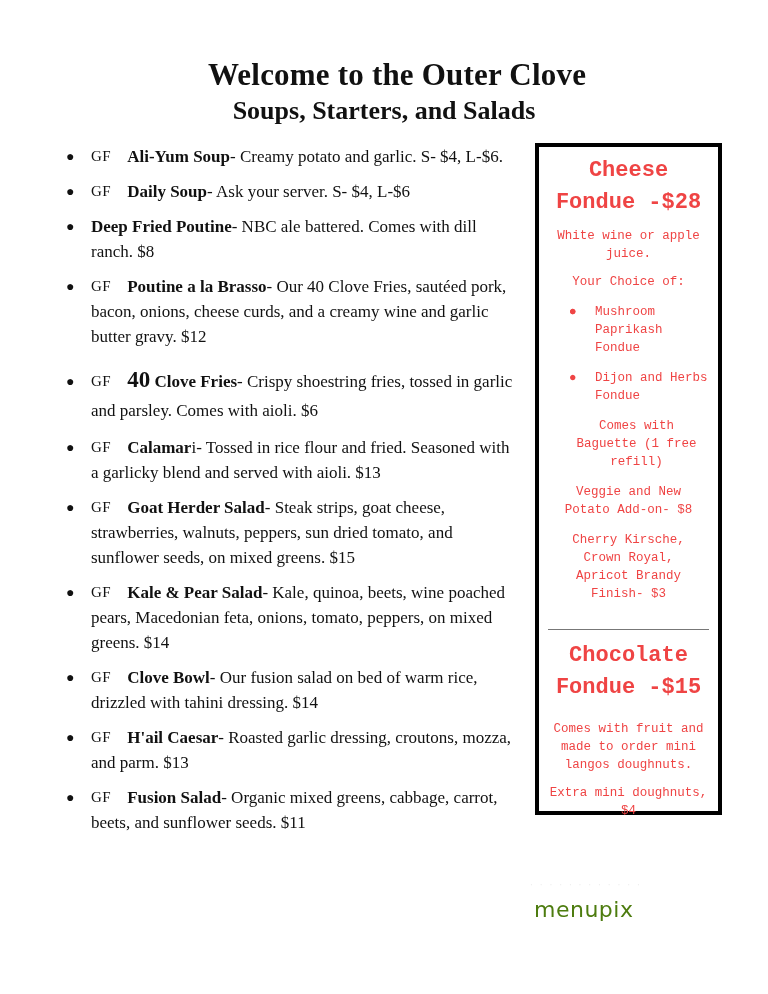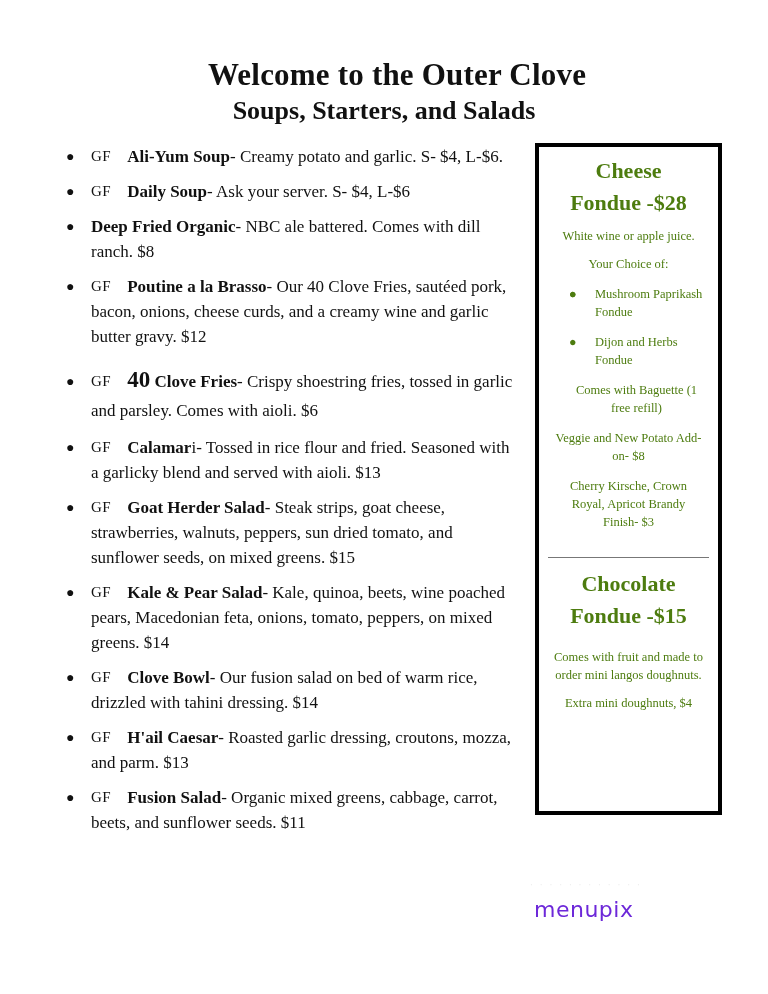--- a/index.html
+++ b/index.html
@@ -73,23 +73,23 @@
     .big-num {
       font-size: 23px;
     }
     .fondue-box {
       position: absolute;
       left: 535px;
       top: 143px;
       width: 179px;
       height: 664px;
       border: 4px solid #000000;
-      font-family: Liberation Serif, serif;
+      font-family: Liberation Mono, monospace;
       text-align: center;
-      color: #4d7c0f;
+      color: #ef4444;
     }
     .box-heading {
       font-weight: bold;
       font-size: 22px;
       line-height: 32px;
       margin: 8px 0 8px 0;
     }
     .box-text {
       font-size: 12.5px;
       line-height: 18px;
@@ -118,21 +118,21 @@
       height: 0;
       border-top: 1px solid #777777;
       margin: 26px 9px 10px 9px;
     }
     .watermark {
       position: absolute;
       left: 534px;
       top: 897px;
       font-family: "DejaVu Sans", sans-serif;
       font-size: 22px;
-      color: #6d28d9;
+      color: #4d7c0f;
       letter-spacing: 0.5px;
     }
     .watermark-sub {
       position: absolute;
       left: 530px;
       top: 880px;
       font-family: "DejaVu Sans", sans-serif;
       font-size: 9px;
       color: #eeeeee;
       letter-spacing: 2px;
@@ -151,21 +151,21 @@
     <span class="gf">GF</span><span class="item-name">Ali-Yum Soup</span><span>- Creamy potato and garlic. S- $4, L-$6.</span>
   </li>
 
   <li class="menu-item">
     <span class="bullet">●</span>
     <span class="gf">GF</span><span class="item-name">Daily Soup</span><span>- Ask your server. S- $4, L-$6</span>
   </li>
 
   <li class="menu-item">
     <span class="bullet">●</span>
-    <span class="item-name">Deep Fried Organic</span><span>- NBC ale battered. Comes with dill ranch. $8</span>
+    <span class="item-name">Deep Fried Poutine</span><span>- NBC ale battered. Comes with dill ranch. $8</span>
   </li>
 
   <li class="menu-item" style="margin-bottom:16px">
     <span class="bullet">●</span>
     <span class="gf">GF</span><span class="item-name">Poutine a la Brasso</span><span>- Our 40 Clove Fries, sautéed pork, bacon, onions, cheese curds, and a creamy wine and garlic butter gravy. $12</span>
   </li>
 
   <li class="menu-item tall">
     <span class="bullet" style="top:2px">●</span>
     <span class="gf">GF</span><span class="item-name big-num">40</span><span class="item-name"> Clove Fries</span><span>- Crispy shoestring fries, tossed in garlic and parsley. Comes with aioli. $6</span>

